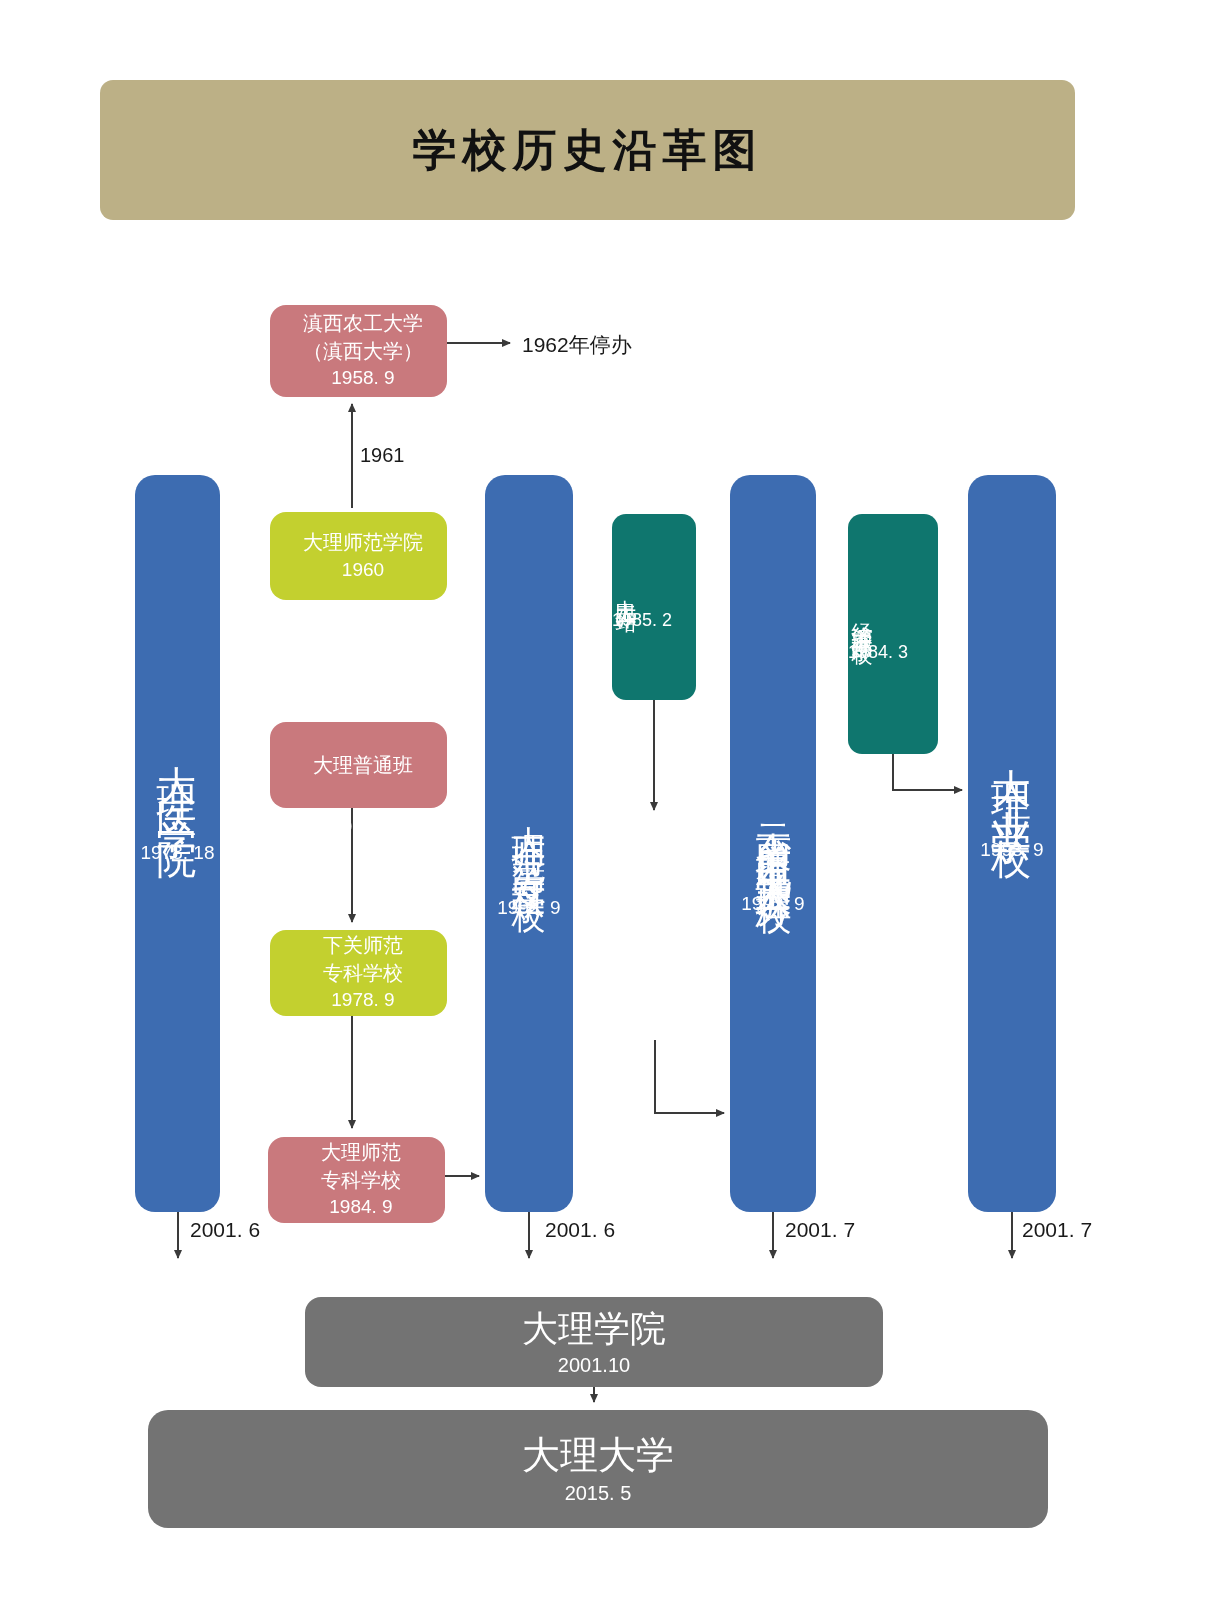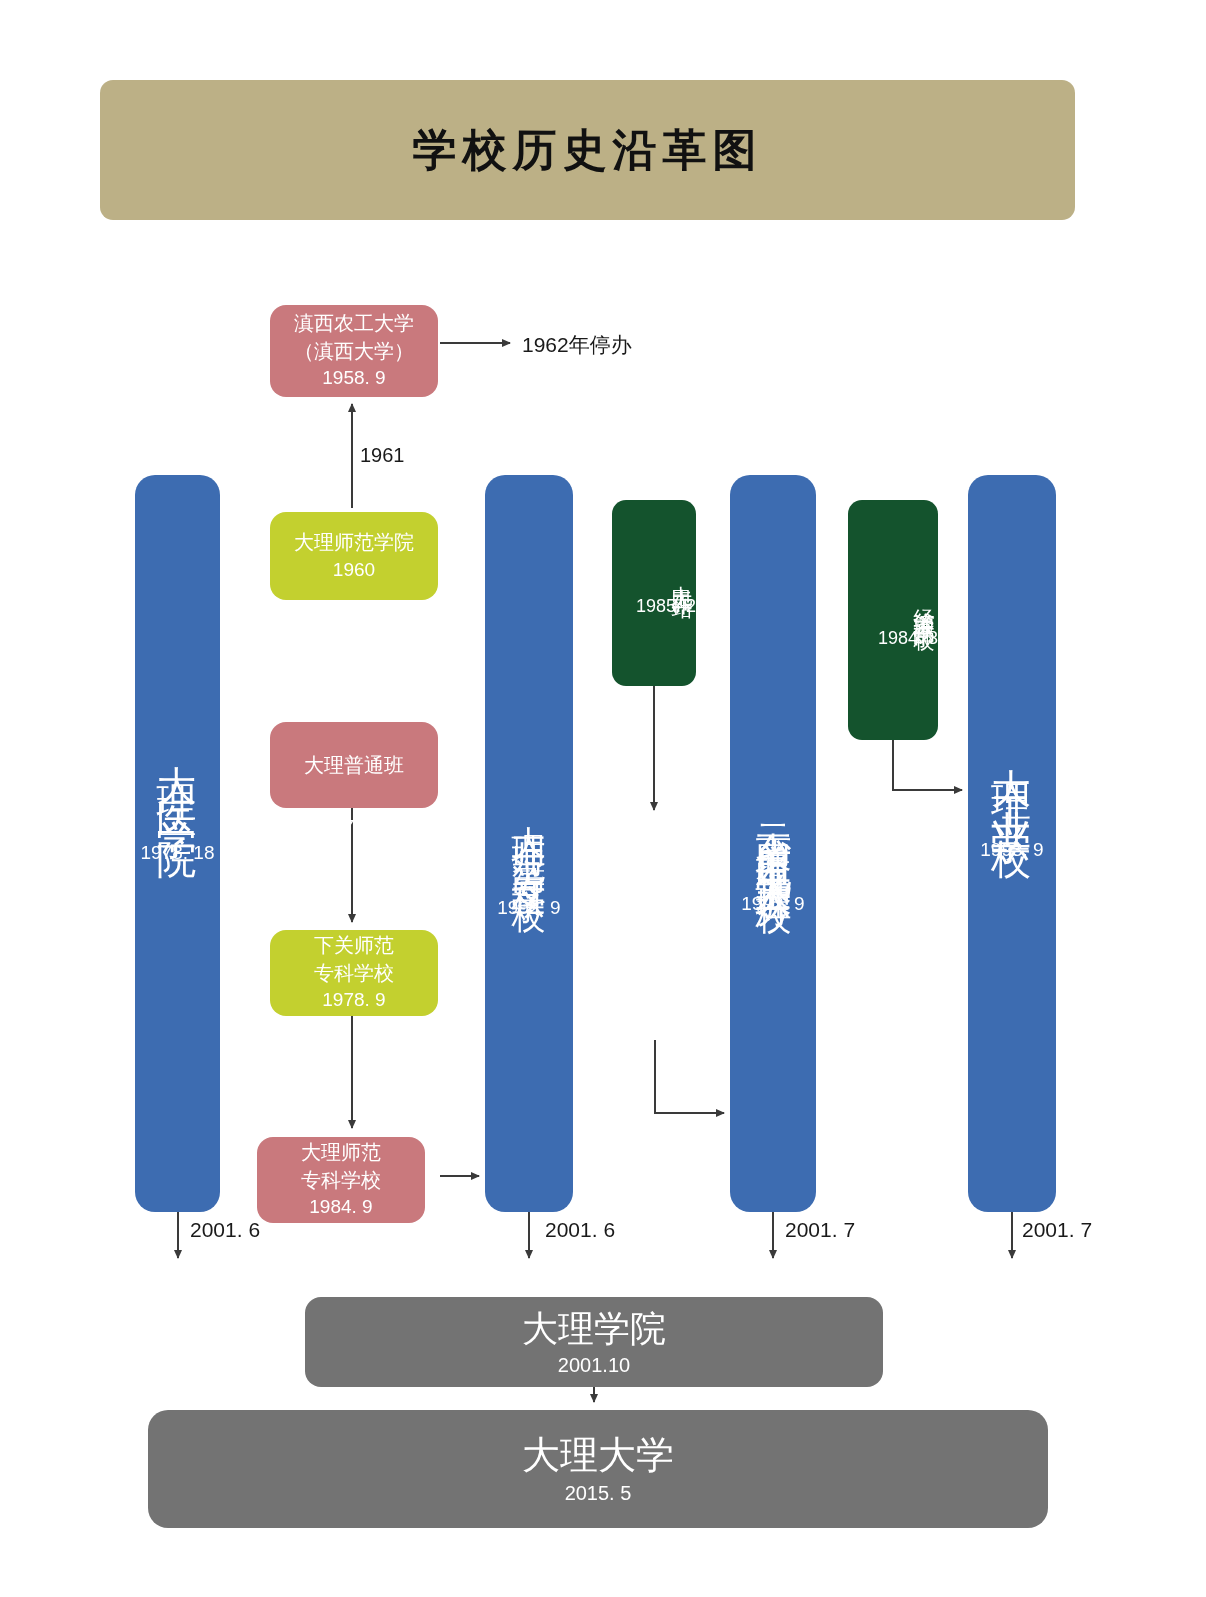--- a/index.html
+++ b/index.html
@@ -14,31 +14,32 @@
   }
   .banner-title{
     font-family:"DejaVu Serif", serif;font-weight:900;font-size:44px;color:#111;
     letter-spacing:6px;
   }
   
   .box{
     position:absolute;border-radius:16px;color:#fff;text-align:center;
     display:flex;flex-direction:column;justify-content:center;align-items:center;
     line-height:1.38;
+    padding-left:9px;
   }
   .pink{background:#c9797d;}
   .green{background:#c3d02f;}
   .box .ln{font-size:20px;}
   .box .dt{font-size:19px;text-align:center;}
   
   #box-dianxi{left:270px;top:305px;width:168px;height:92px;}
   #box-shifan1960{left:270px;top:512px;width:168px;height:88px;}
   #box-kunming{left:270px;top:722px;width:168px;height:86px;font-size:19px;gap:35px;}
   #box-xiaguan{left:270px;top:930px;width:168px;height:86px;}
-  #box-shizhuan1984{left:257px;top:1137px;width:168px;height:86px;}
+  #box-shizhuan1984{left:268px;top:1137px;width:168px;height:86px;}
   
   .pillar{
     position:absolute;border-radius:20px;background:#3d6cb1;color:#fff;
     display:flex;flex-direction:column;align-items:center;justify-content:center;
   }
   .vtext{
     writing-mode:vertical-rl;text-orientation:upright;white-space:nowrap;
   }
   .pdate{font-size:19px;margin-top:18px;}
   #pillar-yixueyuan{left:135px;top:475px;width:85px;height:737px;}
@@ -49,22 +50,22 @@
   #pillar-shizhuan .vtext{font-size:34px;letter-spacing:8px;}
   #pillar-dianshidaxue{left:730px;top:475px;width:86px;height:737px;}
   #pillar-dianshidaxue .pcontent{transform:translateY(12px);}
   #pillar-dianshidaxue .vtext{font-size:36px;letter-spacing:6px;}
   #pillar-gongye{left:968px;top:475px;width:88px;height:737px;}
   #pillar-gongye .pcontent{transform:translateY(-45px);}
   #pillar-gongye .vtext{font-size:40px;letter-spacing:14px;}
   .pcontent{display:flex;flex-direction:column;align-items:center;}
   
   .station{
-    position:absolute;border-radius:14px;background:#14532d;color:#fff;
-    display:flex;flex-direction:column;align-items:flex-end;justify-content:center;
+    position:absolute;border-radius:14px;background:#0f766e;color:#fff;
+    display:flex;flex-direction:column;align-items:flex-start;justify-content:center;margin-top:14px;
   }
   .station .vtext{font-size:21px;letter-spacing:3px;}
   .station .sdate{font-size:18px;margin-top:12px;}
   #box-dianda{left:612px;top:500px;width:84px;height:186px;}
   #box-chengjiao{left:610px;top:818px;width:90px;height:222px;}
   #box-jingguan{left:848px;top:500px;width:90px;height:240px;}
   
   .wide{
     position:absolute;border-radius:16px;background:#737373;color:#fff;text-align:center;
     display:flex;flex-direction:column;align-items:center;justify-content:center;

